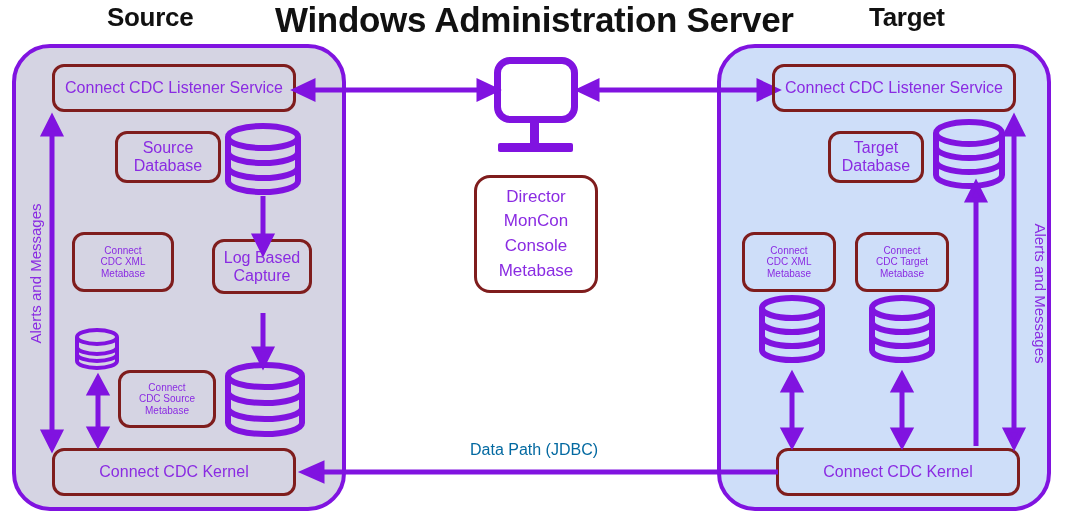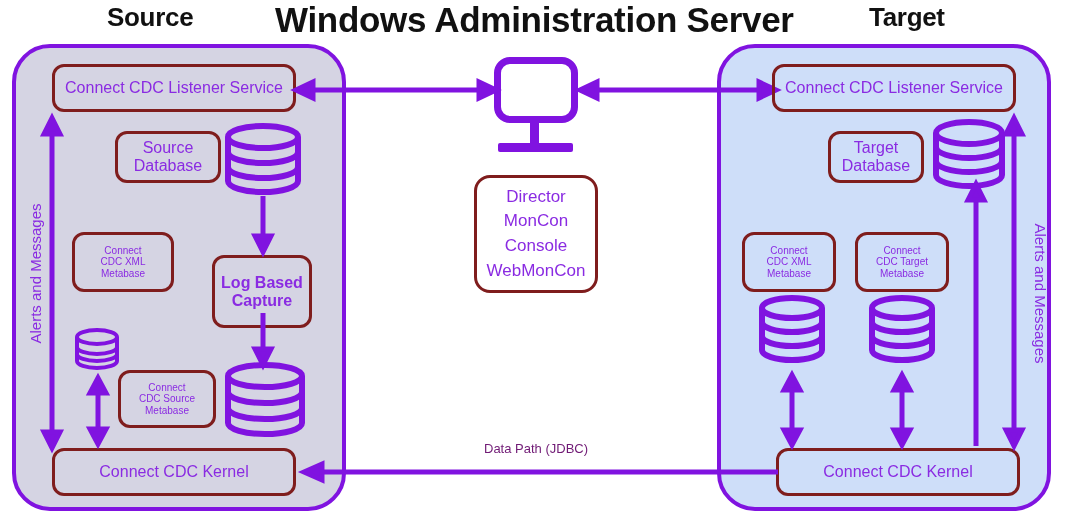--- a/index.html
+++ b/index.html
@@ -56,21 +56,21 @@
 
   
   .vlabel{
     position:absolute;color:#8a2be2;font-size:15px;white-space:nowrap;
     font-family:"Liberation Sans", sans-serif;
   }
   #label-alerts-source{left:-45px;top:265px;width:160px;text-align:center;
      transform:rotate(-90deg);transform-origin:center center;}
   #label-alerts-target{left:955px;top:285px;width:170px;text-align:center;
      transform:rotate(90deg);transform-origin:center center;}
-  #label-datapath{position:absolute;left:470px;top:441px;color:#701a75;font-size:13px;white-space:nowrap;margin-left:14px;}
+  #label-datapath{position:absolute;left:470px;top:441px;color:#0369a1;font-size:16px;white-space:nowrap;}
 </style>
 </head>
 <body>
 
 <div id="stage">
 
   <div class="title" id="title-source">Source</div>
   <div class="title" id="title-center">Windows Administration Server</div>
   <div class="title" id="title-target">Target</div>
 
@@ -90,21 +90,21 @@
         <path d="M4 29 A35 11 0 0 0 74 29"></path>
         <path d="M4 44 A35 11 0 0 0 74 44"></path>
       </g>
     </svg>
   </div>
 
   <div class="box small" style="left:72px;top:232px;width:102px;height:60px;white-space:pre-line;">Connect
 CDC XML
 Metabase</div>
 
-  <div class="box med" style="left:212px;top:255px;width:100px;height:73px;white-space:pre-line;font-weight:bold;">Log Based
+  <div class="box med" style="left:212px;top:239px;width:100px;height:55px;white-space:pre-line;">Log Based
 Capture</div>
 
   <div class="cyl" style="left:74px;top:328px;">
     <svg width="46" height="44" viewBox="0 0 46 44">
       <g fill="none" stroke="#8013e0" stroke-width="4">
         <ellipse cx="23" cy="9" rx="20" ry="7"></ellipse>
         <path d="M3 9 V33 A20 7 0 0 0 43 33 V9"></path>
         <path d="M3 19 A20 7 0 0 0 43 19"></path>
         <path d="M3 26 A20 7 0 0 0 43 26"></path>
       </g>
@@ -167,21 +167,21 @@
     </svg>
   </div>
 
   <div id="monitor-screen"></div>
   <div id="monitor-neck"></div>
   <div id="monitor-base"></div>
 
   <div class="box" style="left:474px;top:175px;width:124px;height:118px;white-space:pre-line;font-size:17px;line-height:1.45;border-radius:16px;">Director
 MonCon
 Console
-WebMonCon</div>
+Metabase</div>
 
   <div class="arrow" style="left:296px;top:80px;">
     <svg width="200" height="20" viewBox="0 0 200 20">
       <g stroke="#8013e0" stroke-width="5" fill="#8013e0">
         <line x1="16" y1="10" x2="184" y2="10"></line>
         <polygon points="0,10 17,2 17,18"></polygon>
         <polygon points="200,10 183,2 183,18"></polygon>
       </g>
     </svg>
   </div>

